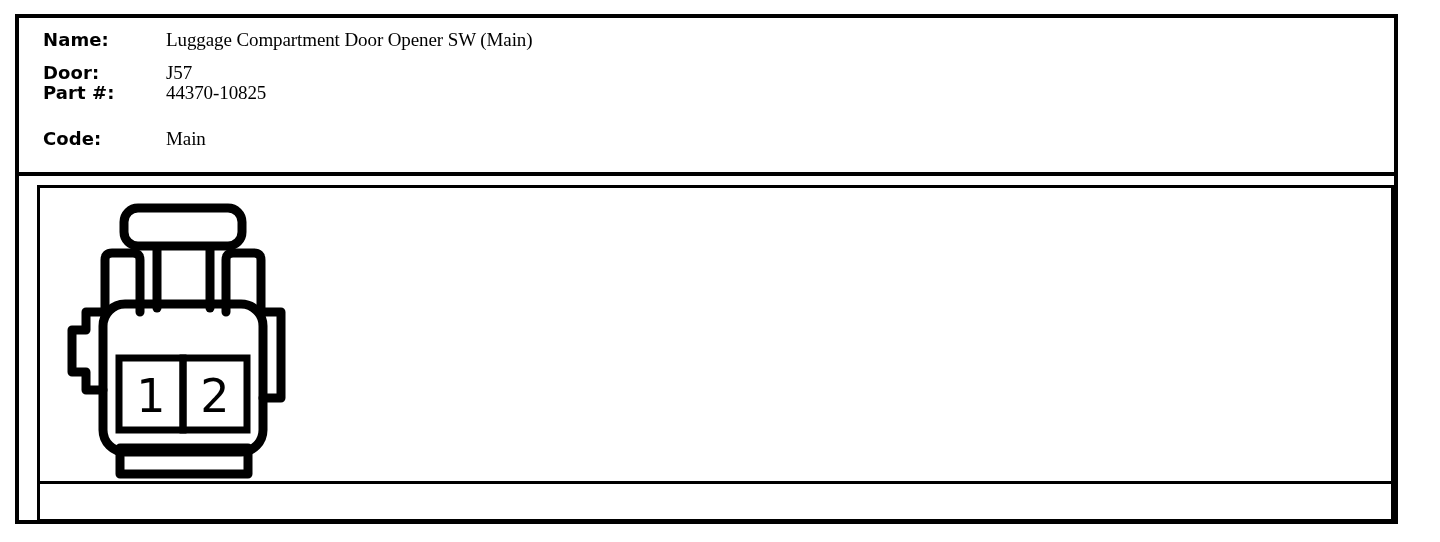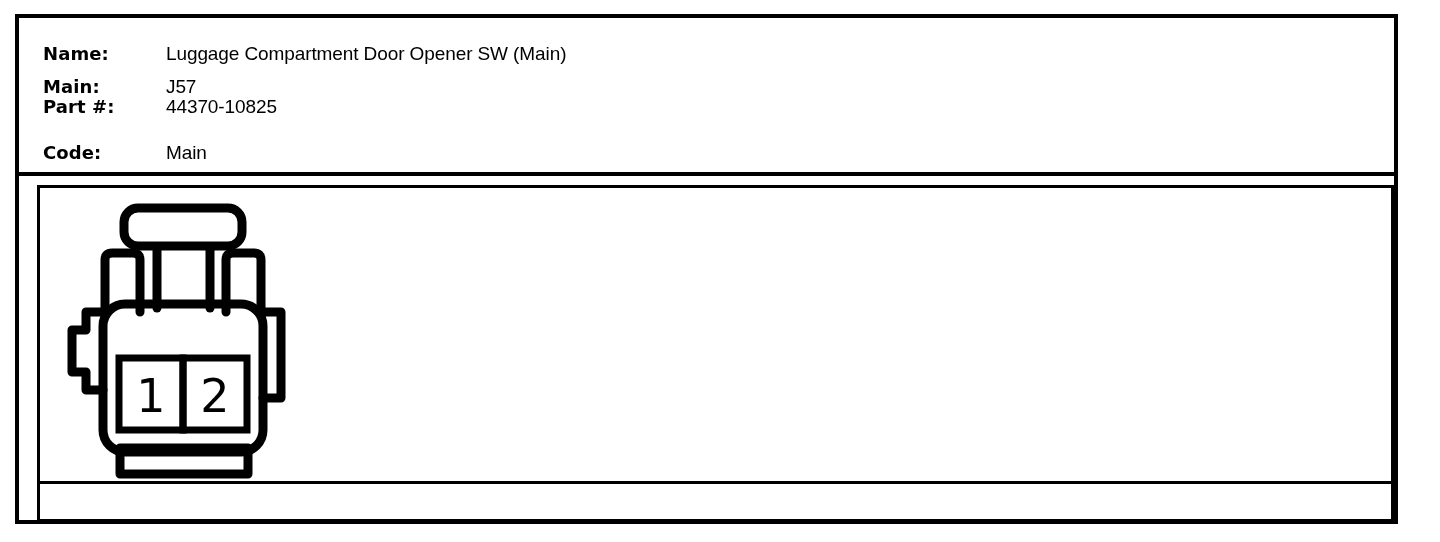--- a/index.html
+++ b/index.html
@@ -37,21 +37,20 @@
     height: 158px;
     box-sizing: border-box;
     border-bottom: 4px solid #000000;
   }
   .spec-row {
     position: absolute;
     left: 0;
     right: 0;
     height: 33px;
     white-space: nowrap;
-    margin-top: 14px;
   }
   .spec-row.r0 { top: 9px;  }
   .spec-row.r1 { top: 42px; }
   .spec-row.r2 { top: 62px; }
   .spec-row.r3 { top: 108px;}
 
   .spec-label {
     position: absolute;
     left: 24px;
     top: 0;
@@ -64,21 +63,21 @@
   }
   .spec-value {
     position: absolute;
     left: 147px;
     top: 0;
     font-size: 19px;
     font-weight: normal;
     color: #000000;
     line-height: 26px;
     letter-spacing: -0.1px;
-    font-family: Liberation Sans, sans-serif;
+    font-family: Liberation Serif, serif;
   }
 
   
   #diagram-panel {
     position: absolute;
     left: 18px;
     top: 167px;
     width: 1357px;
     height: 299px;
     border: 3px solid #000000;
@@ -124,21 +123,21 @@
 <div id="outer-frame">
 
   <div id="spec-block">
 
     <div class="spec-row r0">
       <span class="spec-label">Name:</span>
       <span class="spec-value">Luggage Compartment Door Opener SW (Main)</span>
     </div>
 
     <div class="spec-row r1">
-      <span class="spec-label">Main:</span>
+      <span class="spec-label">Door:</span>
       <span class="spec-value">J57</span>
     </div>
 
     <div class="spec-row r2">
       <span class="spec-label">Part #:</span>
       <span class="spec-value">44370-10825</span>
     </div>
 
     <div class="spec-row r3">
       <span class="spec-label">Code:</span>

